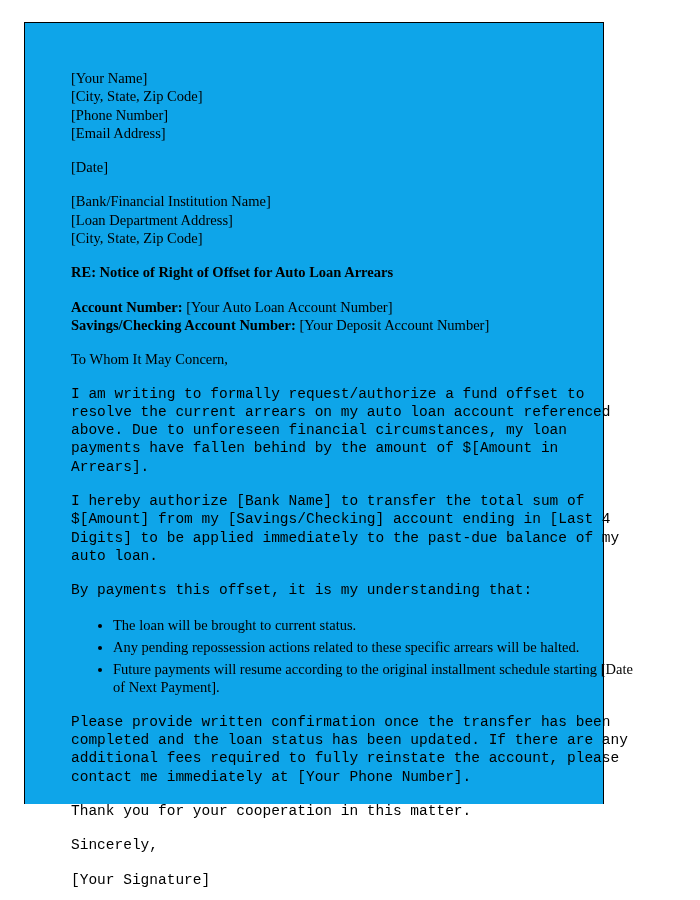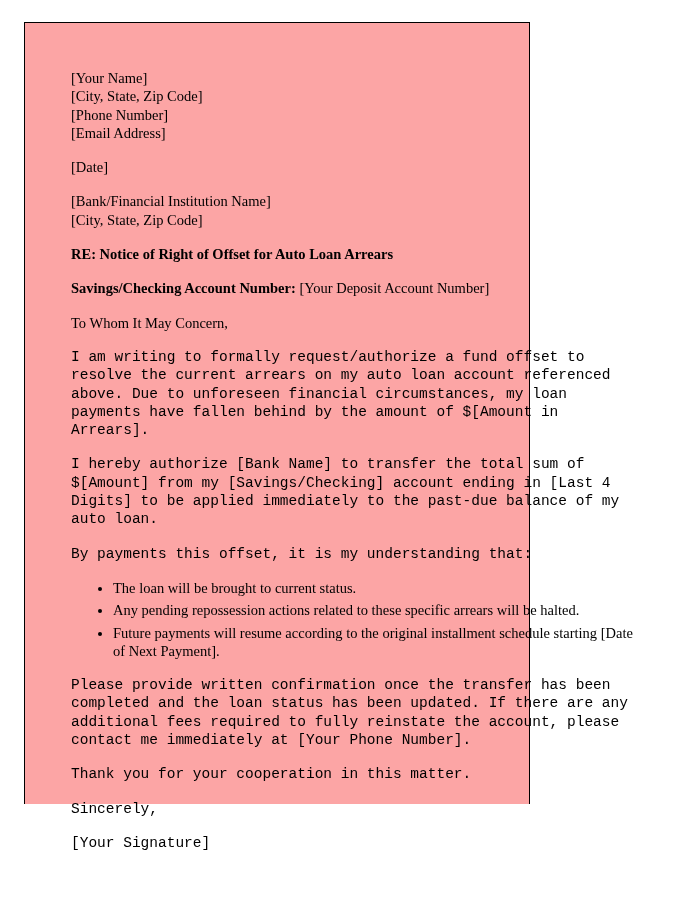--- a/index.html
+++ b/index.html
@@ -17,26 +17,26 @@
     position: relative;
     width: 700px;
     height: 900px;
     overflow: hidden;
   }
   
   #sheet {
     position: absolute;
     left: 24px;
     top: 22px;
-    width: 506px;
+    width: 580px;
     height: 782px;
     border: 1px solid #000000;
     border-bottom: none;
     box-sizing: border-box;
-    background: #fca5a5;
+    background: #0ea5e9;
   }
   #content {
     position: absolute;
     left: 46px;
     top: 46px;
     width: 570px;
     font-size: 14.5px;
     line-height: 18.3px;
   }
   .block {
@@ -76,28 +76,30 @@
         <div class="line">[Phone Number]</div>
         <div class="line">[Email Address]</div>
       </div>
 
       <div class="block">
         <div class="line">[Date]</div>
       </div>
 
       <div class="block">
         <div class="line">[Bank/Financial Institution Name]</div>
+        <div class="line">[Loan Department Address]</div>
         <div class="line">[City, State, Zip Code]</div>
       </div>
 
       <div class="block">
         <div class="line bold">RE: Notice of Right of Offset for Auto Loan Arrears</div>
       </div>
 
       <div class="block">
+        <div class="line"><span class="bold">Account Number:</span> <span>[Your Auto Loan Account Number]</span></div>
         <div class="line"><span class="bold">Savings/Checking Account Number:</span> <span>[Your Deposit Account Number]</span></div>
       </div>
 
       <div class="block">
         <div class="line">To Whom It May Concern,</div>
       </div>
 
       <p class="para">I am writing to formally request/authorize a fund offset to resolve the current arrears on my auto loan account referenced above. Due to unforeseen financial circumstances, my loan payments have fallen behind by the amount of $[Amount in Arrears].</p>
 
       <p class="para">I hereby authorize [Bank Name] to transfer the total sum of $[Amount] from my [Savings/Checking] account ending in [Last 4 Digits] to be applied immediately to the past-due balance of my auto loan.</p>

